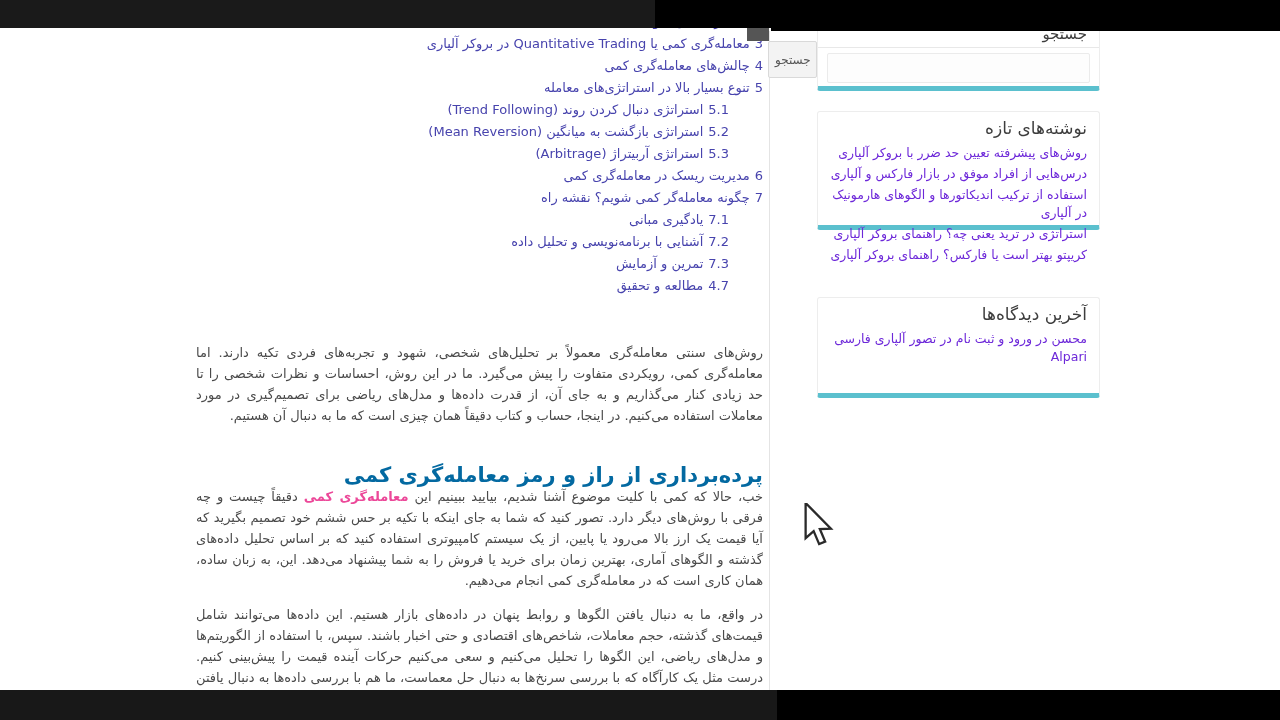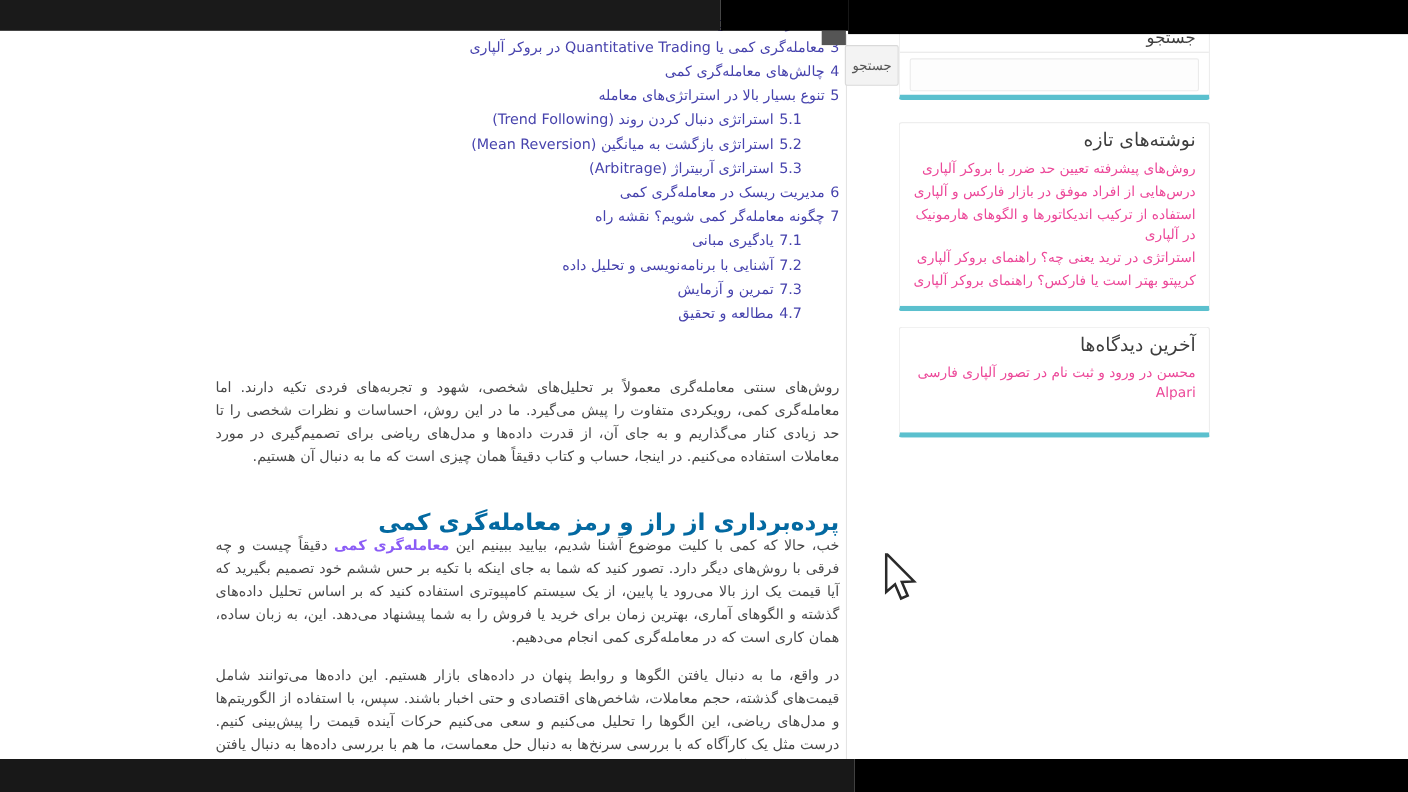--- a/index.html
+++ b/index.html
@@ -24,41 +24,41 @@
   .toc-row .num{margin-left:5px;}
 
   
   .article-par{position:absolute;left:196px;width:567px;direction:rtl;text-align:justify;
                text-align-last:right;color:#4a4a4a;font-size:13px;line-height:21px;z-index:2;}
   .p1{top:342px;}
   .p2{top:486px;}
   .p3{top:604px;}
   .article-h2{position:absolute;left:196px;top:446px;width:567px;direction:rtl;text-align:right;
               color:#0369a1;font-size:21px;font-weight:bold;z-index:2;}
-  .inline-link{color:#8b5cf6;font-weight:bold;cursor:pointer;}
+  .inline-link{color:#ec4899;font-weight:bold;cursor:pointer;}
 
   
   .card{position:absolute;left:817px;width:283px;background:#fff;border:1px solid #ededed;
         border-bottom:5px solid #5bc0ce;border-radius:3px;box-sizing:border-box;
         direction:rtl;text-align:right;z-index:2;}
   .card.search-card{top:20px;height:71px;}
-  .card.posts-card{top:111px;height:172px;}
+  .card.posts-card{top:111px;height:119px;}
   .card.comments-card{top:297px;height:101px;}
   .widget-title{color:#3d3d3d;padding:4px 12px 2px 12px;}
   .search-card .widget-title{font-size:15px;border-bottom:1px solid #e8e8e8;padding-bottom:4px;}
   .posts-card .widget-title{font-size:17px;padding-top:6px;}
   .comments-card .widget-title{font-size:17px;padding-top:6px;}
   .search-input{display:block;margin:5px 9px 0 9px;width:263px;height:30px;box-sizing:border-box;
                 border:1px solid #ebebeb;background:#fdfdfd;border-radius:2px;font-size:13px;
                 direction:rtl;padding:0 8px;outline:none;}
   .search-button{position:absolute;left:768px;top:41px;width:49px;height:37px;z-index:3;
                  background:#f3f3f3;border:1px solid #d9d9d9;border-radius:2px;color:#555;
                  font-size:12px;font-family:"DejaVu Sans",sans-serif;cursor:pointer;}
   .side-list{padding:2px 0 0 0;}
-  .side-link{color:#ec4899;font-size:12.5px;line-height:18px;padding:2px 12px 1px 12px;cursor:pointer;}
+  .side-link{color:#6d28d9;font-size:12.5px;line-height:18px;padding:2px 12px 1px 12px;cursor:pointer;}
 
   
   .cursor{position:absolute;left:804px;top:503px;z-index:40;pointer-events:none;}
 </style>
 </head>
 <body>
 
 <div class="stage">
 
   <div class="toc">

